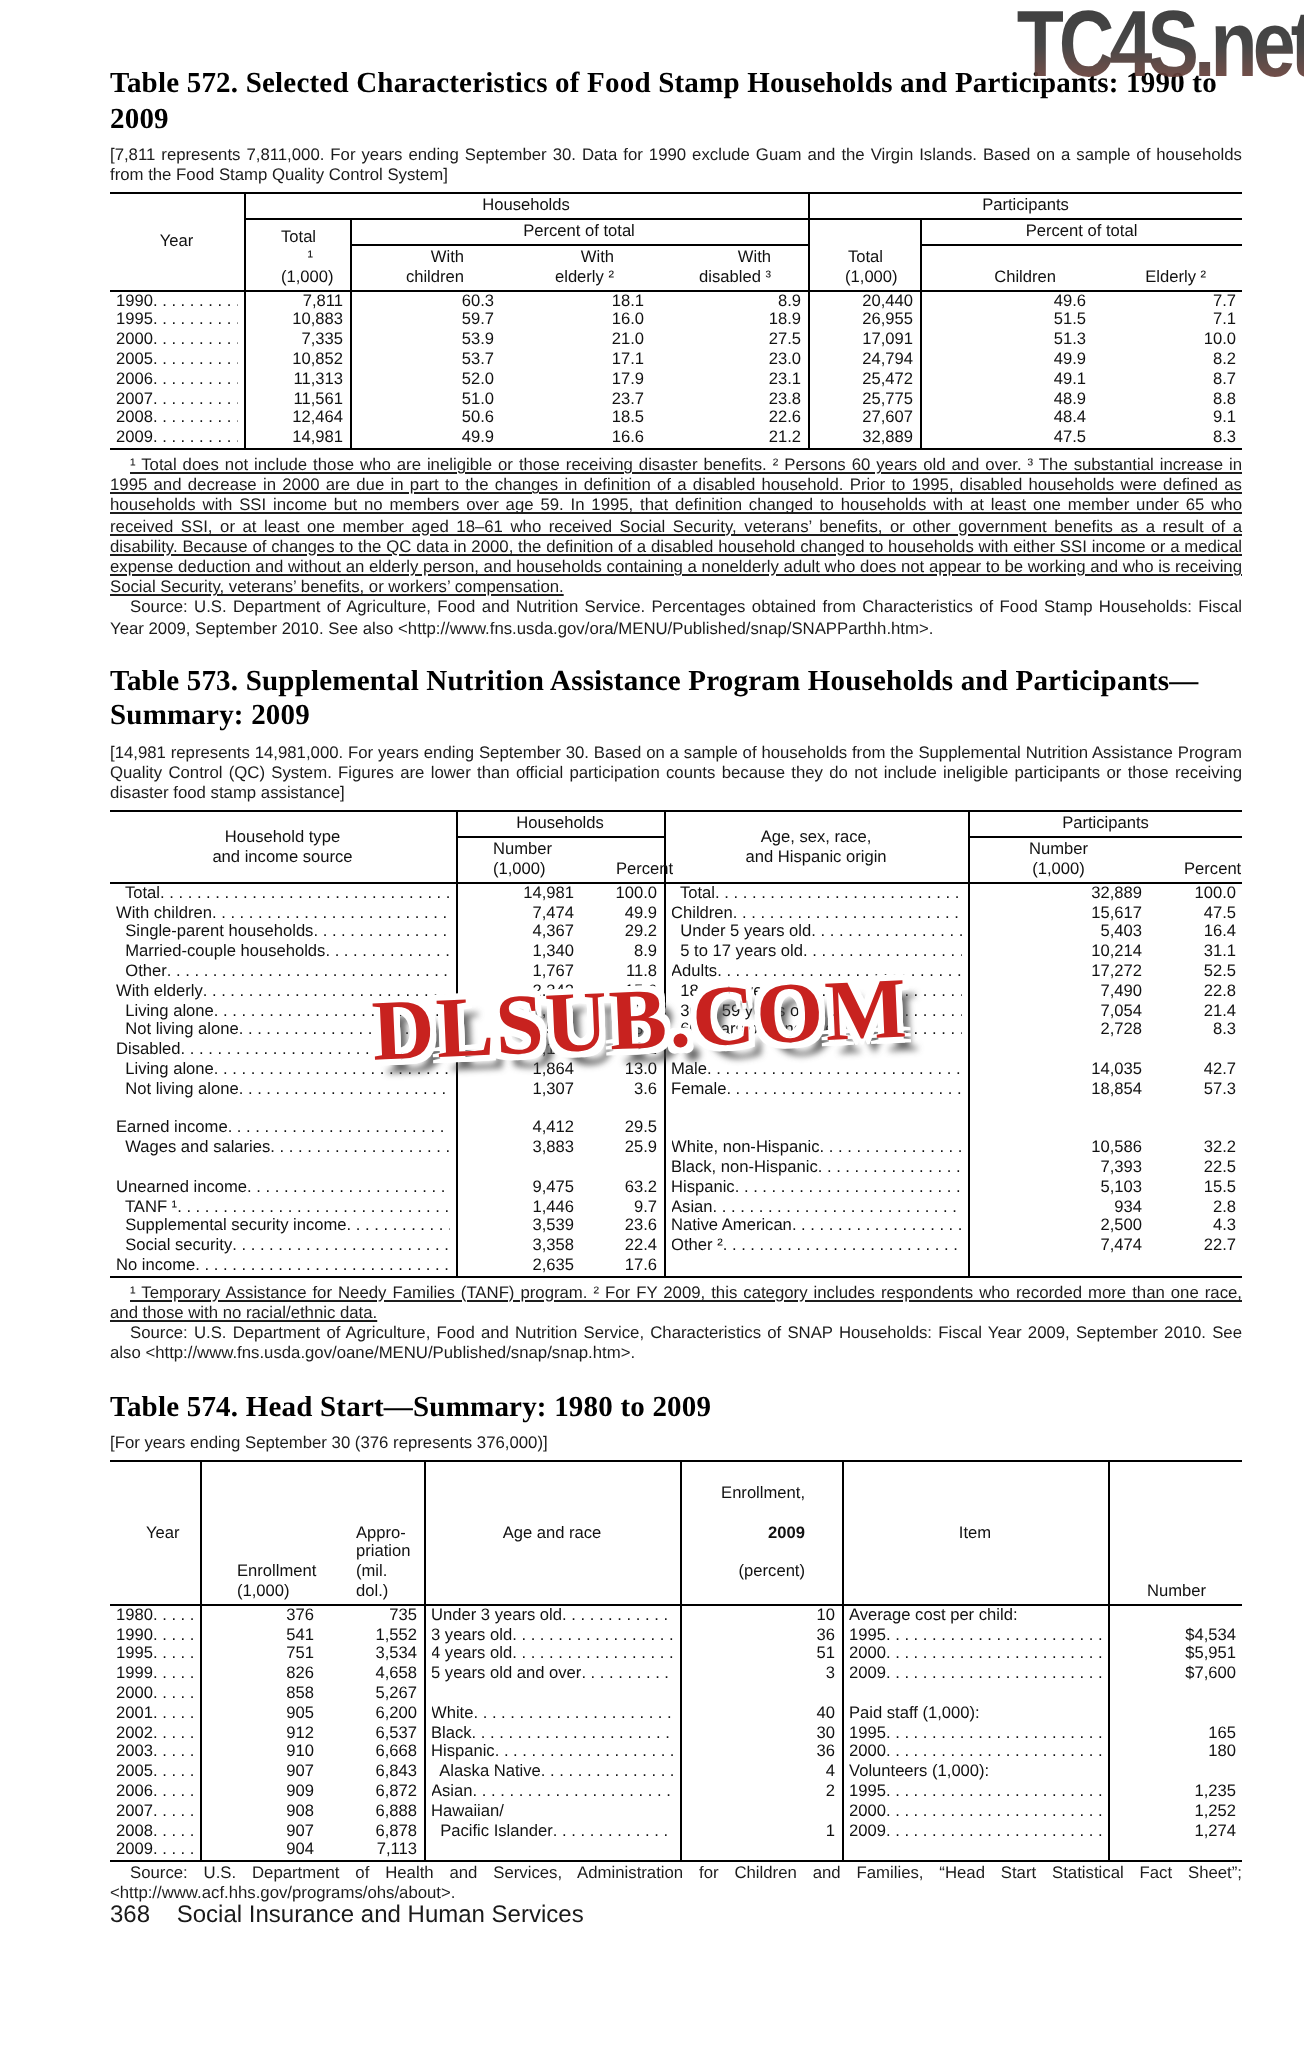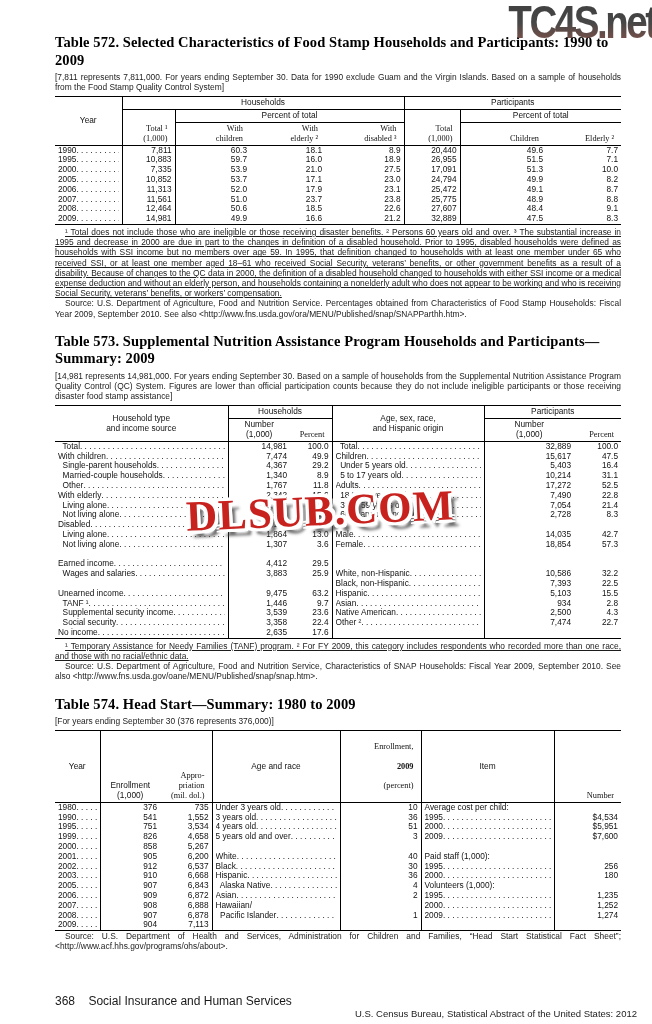--- a/index.html
+++ b/index.html
@@ -10,37 +10,37 @@
   
   .tbl-title{font-family:"Liberation Serif",serif;font-weight:bold;font-size:14.5px;line-height:17.5px;
              color:#000;margin:0 0 3px 0;letter-spacing:.1px;}
   .tbl-note{font-size:8.4px;line-height:10.2px;text-align:justify;margin:0 0 4px 0;color:#1c1c1c;}
   .fn{font-size:8.4px;line-height:10.2px;text-align:justify;color:#1c1c1c;margin:2px 0 0 0;text-indent:10px;text-decoration:underline;}
   .src{font-size:8.4px;line-height:10.2px;text-align:justify;color:#1c1c1c;margin:0;text-indent:10px;}
 
   
   table.stat{border-collapse:collapse;table-layout:fixed;width:566px;
              border-top:1.4px solid #000;border-bottom:1.4px solid #000;margin:0;}
-  table.stat th{font-weight:normal;font-size:8.3px;line-height:9.8px;padding:1px 7px;white-space:pre-line;color:#111;margin-top:28px;}
+  table.stat th{font-weight:normal;font-size:8.3px;line-height:9.8px;padding:1px 18px;white-space:pre-line;color:#111;margin-top:28px;}
   table.stat td{font-size:8.3px;line-height:9.8px;padding:0 3px;white-space:pre;color:#111;height:9.8px;overflow:hidden;}
   .vr{border-right:.8px solid #000;}
   .bb{border-bottom:.8px solid #000;}
   .hb{border-bottom:.9px solid #000;}
-  .tc{text-align:center;} .tr{text-align:right;font-family:Liberation Serif, serif;} .tl{text-align:left;}
+  .tc{text-align:center;} .tr{text-align:right;} .tl{text-align:left;}
   .vm{vertical-align:middle;} .vb{vertical-align:bottom;}
   .b{font-weight:bold;}
   td.r{text-align:right;}
   .lead{display:flex;align-items:baseline;overflow:hidden;}
   .lt{white-space:pre;}
   .ld{flex:1;overflow:hidden;white-space:nowrap;}
   .ld::after{content:". . . . . . . . . . . . . . . . . . . . . . . . . . . . . . . . . . . . . . . . . . . . . . . . . . . .";}
   .gap{height:14px;}
 
   
-  .footer{position:absolute;left:55px;top:994px;width:590px;font-size:12px;color:#1a1a1a;}
+  .footer{position:absolute;left:55px;top:950px;width:590px;font-size:12px;color:#1a1a1a;}
   .footer .pgnum{margin-right:10px;}
   .credit{position:absolute;right:8px;top:14px;font-size:9.5px;color:#222;}
 
   
   .wm-top{position:absolute;top:-6px;right:-4px;z-index:5;
           font-family:"Liberation Sans",sans-serif;font-weight:bold;font-size:47px;letter-spacing:-3px;
           transform:scaleX(.82);transform-origin:100% 0;
           background:linear-gradient(180deg,#2d2d2d 0%,#383838 52%,#86463c 100%);
           -webkit-background-clip:text;background-clip:text;color:transparent;opacity:.92;}
   .sticker{position:absolute;z-index:6;font-family:"Liberation Serif",serif;font-weight:900;
@@ -472,21 +472,21 @@
             <td class="tl vr">Paid staff (1,000):</td>
             <td class="r">&nbsp;</td>
           </tr>
           <tr>
             <td class="tl vr"><div class="lead"><span class="lt">2002</span><span class="ld"></span></div></td>
             <td class="r">912</td>
             <td class="r vr">6,537</td>
             <td class="tl vr"><div class="lead"><span class="lt">Black</span><span class="ld"></span></div></td>
             <td class="r vr">30</td>
             <td class="tl vr"><div class="lead"><span class="lt">1995</span><span class="ld"></span></div></td>
-            <td class="r">256</td>
+            <td class="r">165</td>
           </tr>
           <tr>
             <td class="tl vr"><div class="lead"><span class="lt">2003</span><span class="ld"></span></div></td>
             <td class="r">910</td>
             <td class="r vr">6,668</td>
             <td class="tl vr"><div class="lead"><span class="lt">Hispanic</span><span class="ld"></span></div></td>
             <td class="r vr">36</td>
             <td class="tl vr"><div class="lead"><span class="lt">2000</span><span class="ld"></span></div></td>
             <td class="r">180</td>
           </tr>
@@ -538,19 +538,18 @@
         </tbody>
     </table>
 
     <p class="src">Source: U.S. Department of Health and Services, Administration for Children and Families, “Head Start Statistical Fact Sheet”; &lt;http://www.acf.hhs.gov/programs/ohs/about&gt;.</p>
 
   </div>
 
   <div class="footer">
     <span class="pgnum">368</span>
     <span>Social Insurance and Human Services</span>
-    <span class="credit">U.S. Census Bureau, Statistical Abstract of the United States: 2012</span>
   </div>
 
   <div class="sticker wm-mid">DLSUB.COM</div>
   <div class="sticker wm-bottom">TradersXtreme.com</div>
 
 </div>
 
 </body></html>

